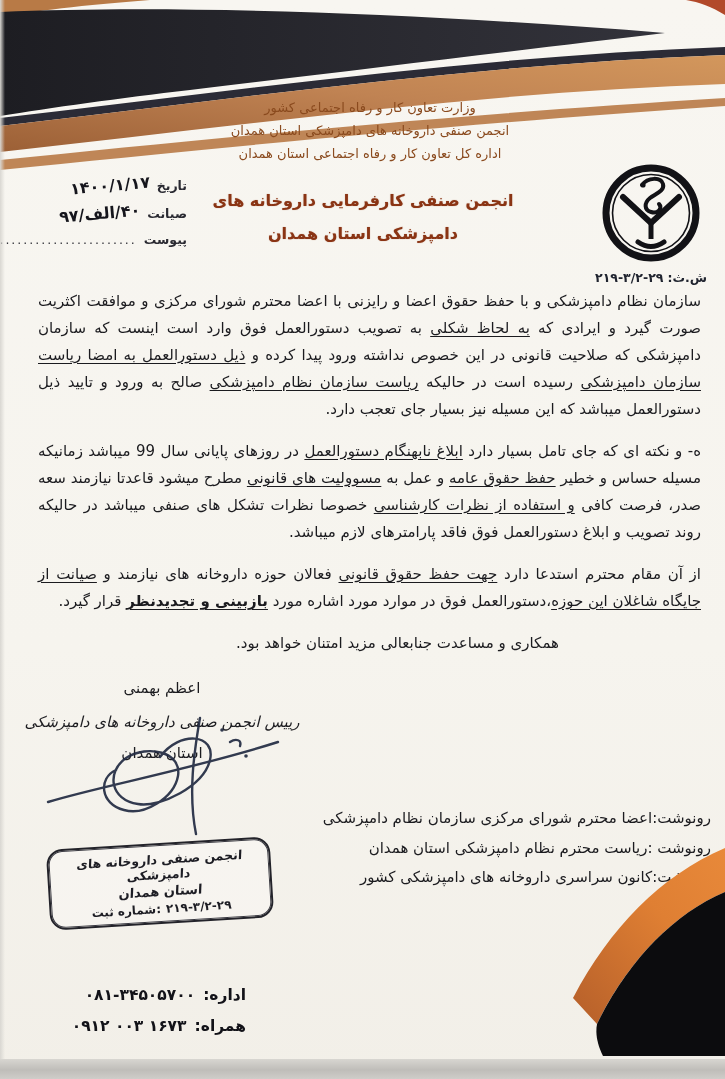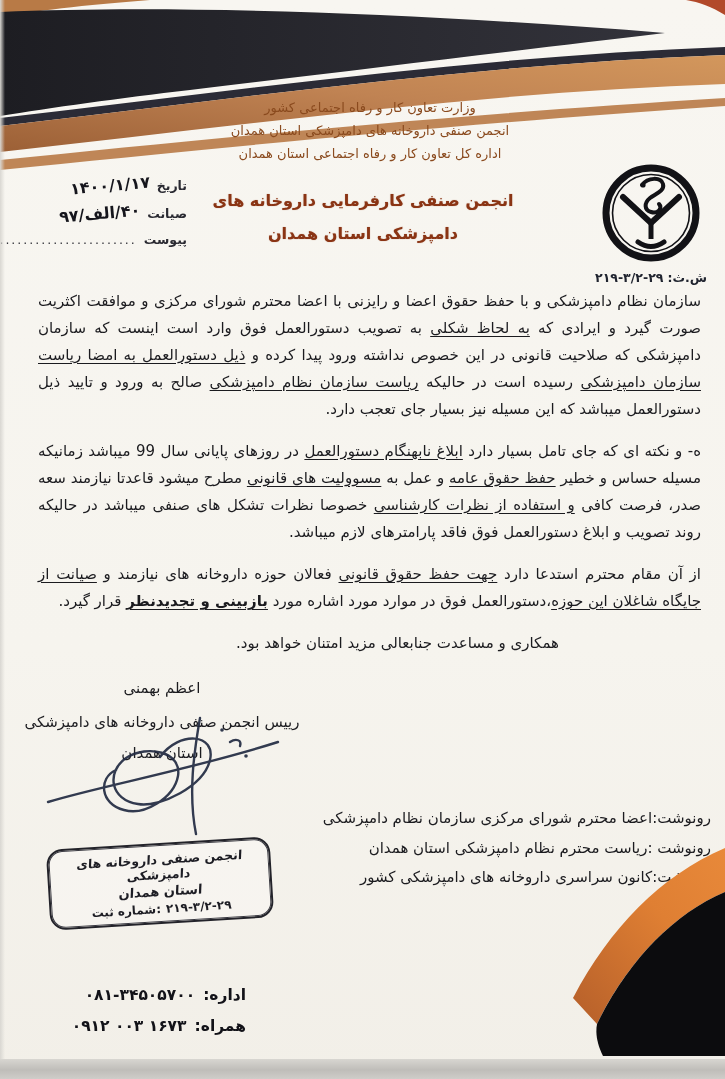--- a/index.html
+++ b/index.html
@@ -28,21 +28,21 @@
   .reg-line{margin-top:3px;font-size:12.5px;font-weight:bold;color:#20242f;display:flex;justify-content:center;gap:4px;}
   
   .body-block{top:288px;right:24px;left:38px;font-size:15px;line-height:27px;text-align:justify;}
   .body-block p{margin:0 0 15px 0;}
   .u{text-decoration:underline;text-underline-offset:3px;}
   .b{font-weight:bold;}
   .closing{margin:13px 142px 8px 0;text-align:right;}
   
   .sig{top:664px;left:12px;width:300px;text-align:center;font-size:15px;color:#1c1c20;margin-top:15px;}
   .sig-name{margin-bottom:16px;}
-  .sig-title{margin-bottom:13px;}
+  .sig-title{margin-bottom:13px;font-style:italic;}
   .sig-scribble{top:712px;left:40px;}
   
   .cc{top:804px;right:14px;width:490px;font-size:15px;line-height:29.5px;text-align:right;color:#1b1b1f;}
   
   .stamp{top:843px;left:48px;width:204px;transform:rotate(-3.5deg);
     border:2.5px solid #23232a;border-radius:16px;box-shadow:inset 0 0 0 1px #3a3a42;
     padding:7px 8px 6px;text-align:center;color:#1d1d24;background:rgba(255,255,255,.25);}
   .stamp-l1{font-size:12.5px;font-weight:bold;transform:skewX(-6deg);}
   .stamp-l2{font-size:13px;font-weight:bold;margin-top:2px;transform:skewX(-6deg);}
   .stamp-reg{font-size:12px;font-weight:bold;margin-top:3px;display:flex;justify-content:center;gap:5px;direction:ltr;}

